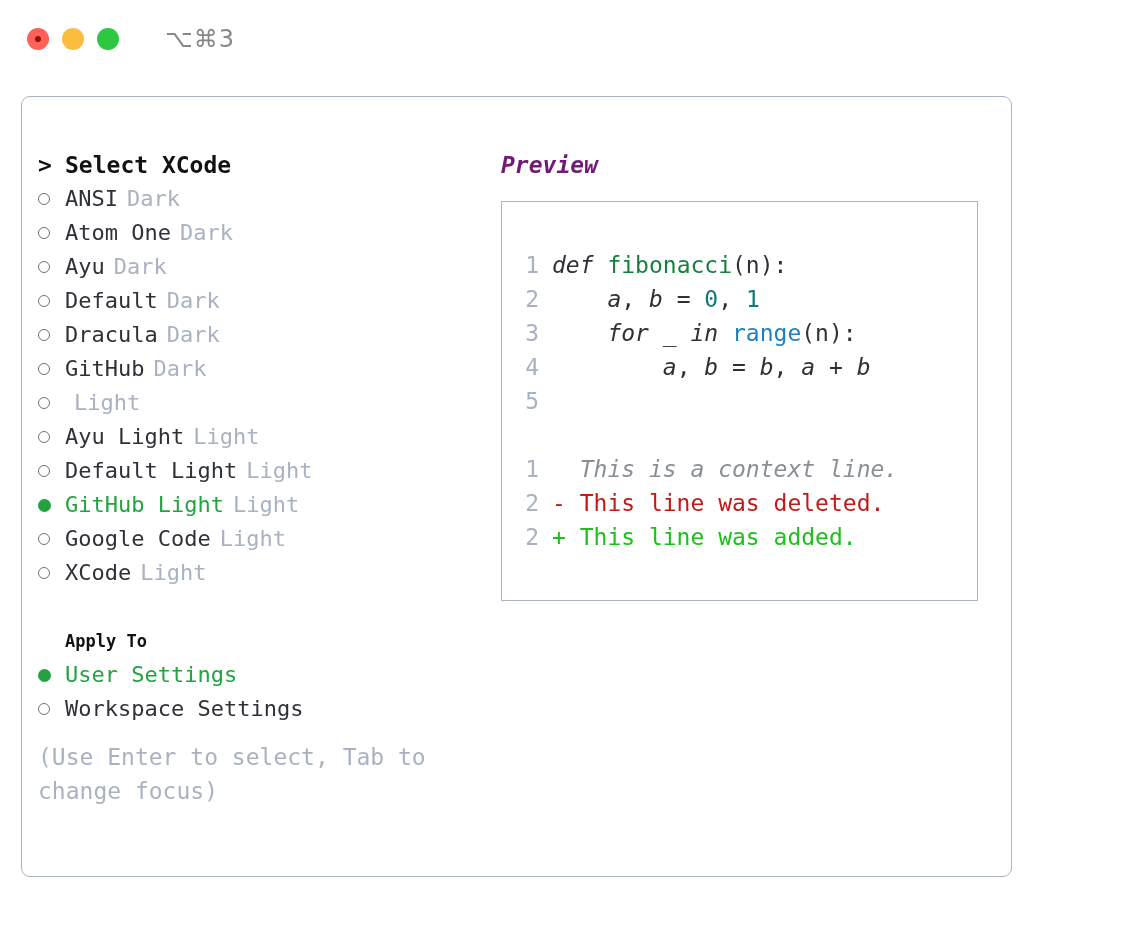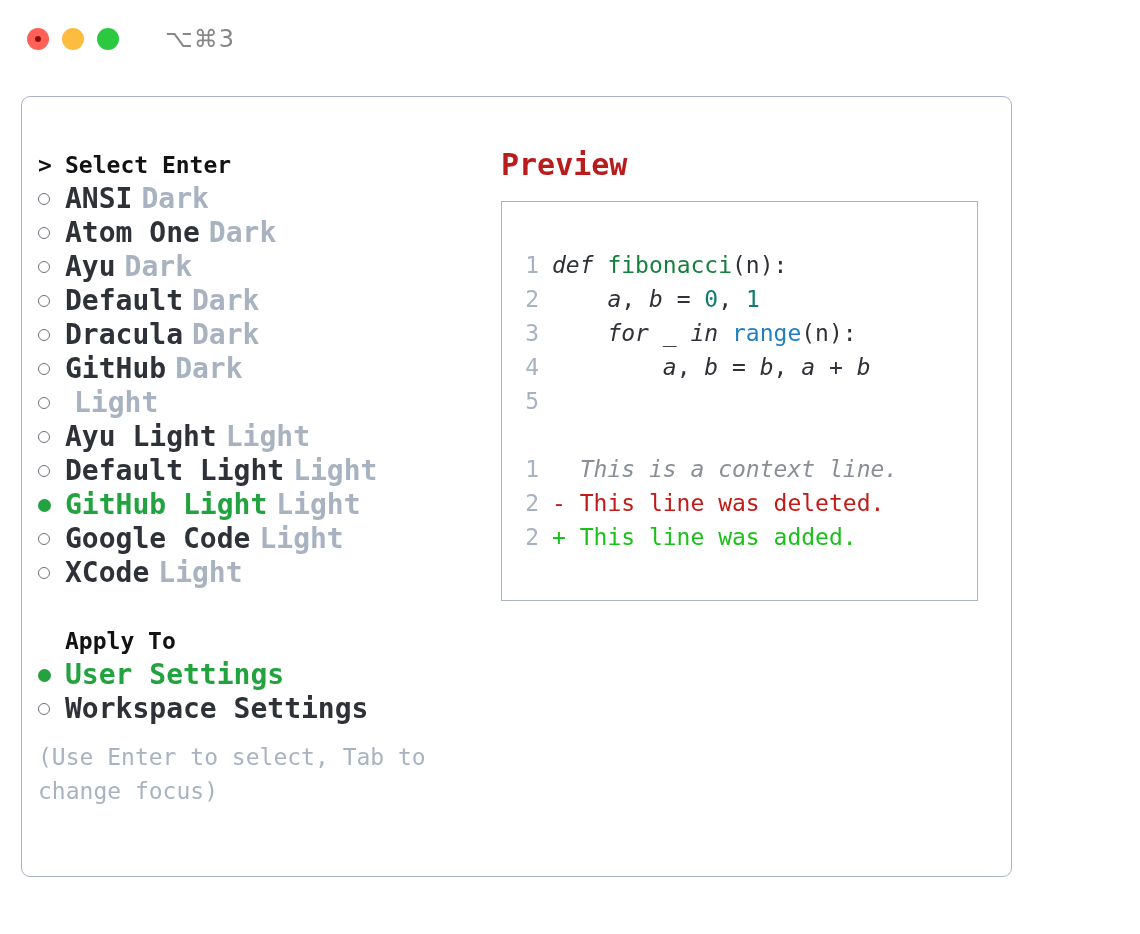--- a/index.html
+++ b/index.html
@@ -109,25 +109,24 @@
     display: inline-block;
     width: 27px;
     color: #121212;
     font-weight: bold;
     flex: none;
   }
 
   .opt-row {
     display: flex;
     align-items: flex-start;
-    font-size: 28px;
+    font-size: 22px;
     line-height: 34px;
     color: #2e3238;
     white-space: pre;
-    font-weight: bold;
   }
   .bullet-cell {
     width: 27px;
     flex: none;
     display: flex;
     align-items: center;
     justify-content: flex-start;
     align-self: center;
     height: 34px;
   }
@@ -150,21 +149,21 @@
   .opt-label { color: #2e3238; }
   .opt-row.selected .opt-label { color: #22a33f; }
   .opt-tag {
     color: #a8b2c1;
     margin-left: 9px;
   }
 
   .spacer-row { height: 34px; }
 
   .apply-header {
-    font-size: 23px;
+    font-size: 17px;
     font-weight: bold;
     color: #121212;
     line-height: 34px;
     padding-left: 27px;
     white-space: pre;
   }
 
   .hint {
     margin-top: 14px;
     font-size: 23px;
@@ -175,24 +174,25 @@
   }
 
   
   .right-col {
     position: absolute;
     left: 479px;
     top: 51px;
     width: 490px;
   }
   .preview-title {
-    font-size: 30px;
+    font-size: 23px;
     font-weight: bold;
-    color: #b91c1c;
-    line-height: 34px;
+    color: #701a75;
+    line-height: 34px;
+    font-style: italic;
   }
   .preview-box {
     margin-top: 19px;
     width: 477px;
     height: 400px;
     box-sizing: border-box;
     border: 1.5px solid #aab4c4;
     background: #ffffff;
     position: relative;
   }
@@ -245,21 +245,21 @@
     <span class="shortcut">⌥⌘3</span>
   </div>
 
   <div class="panel">
     <div class="columns">
 
       <div class="left-col">
 
         <div class="section-header">
           <span class="caret">&gt;</span>
-          <span>Select Enter</span>
+          <span>Select XCode</span>
         </div>
 
         <div id="theme-list">
             <div class="opt-row"><span class="bullet-cell"><span class="bullet-off"></span></span><span class="opt-label">ANSI</span><span class="opt-tag">Dark</span></div>
             <div class="opt-row"><span class="bullet-cell"><span class="bullet-off"></span></span><span class="opt-label">Atom One</span><span class="opt-tag">Dark</span></div>
             <div class="opt-row"><span class="bullet-cell"><span class="bullet-off"></span></span><span class="opt-label">Ayu</span><span class="opt-tag">Dark</span></div>
             <div class="opt-row"><span class="bullet-cell"><span class="bullet-off"></span></span><span class="opt-label">Default</span><span class="opt-tag">Dark</span></div>
             <div class="opt-row"><span class="bullet-cell"><span class="bullet-off"></span></span><span class="opt-label">Dracula</span><span class="opt-tag">Dark</span></div>
             <div class="opt-row"><span class="bullet-cell"><span class="bullet-off"></span></span><span class="opt-label">GitHub</span><span class="opt-tag">Dark</span></div>
             <div class="opt-row"><span class="bullet-cell"><span class="bullet-off"></span></span><span class="opt-tag">Light</span></div>

